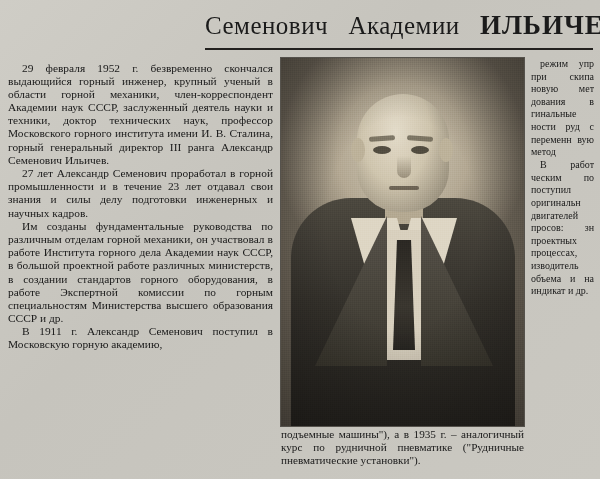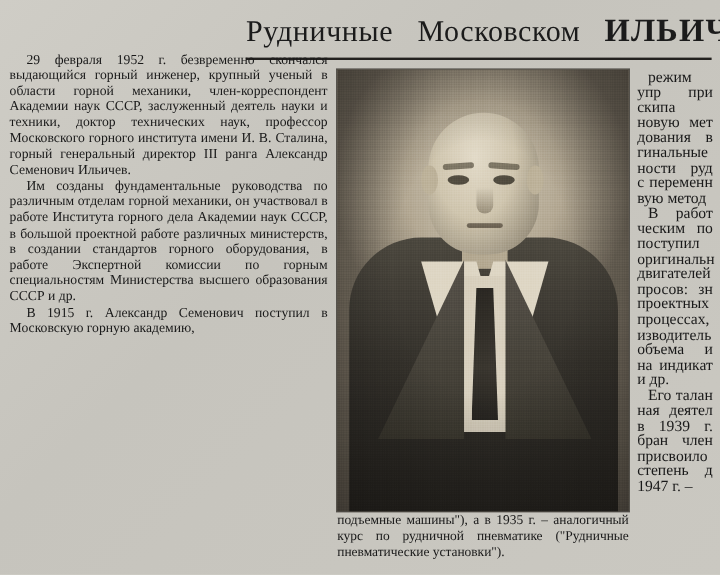--- a/index.html
+++ b/index.html
@@ -57,35 +57,35 @@
     width: 388px;
     height: 1px;
     background: #5c5a55;
     opacity: 0.0;
   }
 
   
   .col-left {
     position: absolute;
     left: 8px;
-    top: 44px;
+    top: 62px;
     width: 265px;
     height: 418px;
     font-size: 11.4px;
     line-height: 13.1px;
     color: #191919;
     text-align: justify;
   }
   .col-right {
     position: absolute;
     left: 531px;
     top: 58px;
     width: 63px;
     height: 418px;
-    font-size: 13px;
+    font-size: 10px;
     line-height: 12.6px;
     color: #191919;
     text-align: justify;
   }
   .col-left p, .col-right p {
     margin: 0 0 0.5px 0;
     text-indent: 14px;
     hyphens: manual;
   }
   .col-right p {
@@ -253,33 +253,34 @@
   .caption p { margin: 0; text-indent: 0; }
 </style>
 </head>
 <body>
 
 <div class="page">
 
   <div class="title-area">
     <div class="title-rule-short"></div>
     <div class="title-text">
-      <span>Рудничные</span>
+      <span>Семенович</span>
       &nbsp;
-      <span>Московском</span>
+      <span>Академии</span>
       &nbsp;
       <span class="sur">ИЛЬИЧЕВ</span>
     </div>
     <div class="title-rule"></div>
   </div>
 
   <div class="col-left">
     <p>29 февраля 1952 г. безвременно скончался выдающийся горный инженер, крупный ученый в области горной механики, член-корреспондент Академии наук СССР, заслуженный деятель науки и техники, доктор технических наук, профессор Московского горного института имени И. В. Сталина, горный генеральный директор III ранга Александр Семенович Ильичев.</p>
+    <p>27 лет Александр Семенович проработал в горной промышленности и в течение 23 лет отдавал свои знания и силы делу подготовки инженерных и научных кадров.</p>
     <p>Им созданы фундаментальные руководства по различным отделам горной механики, он участвовал в работе Института горного дела Академии наук СССР, в большой проектной работе различных министерств, в создании стандартов горного оборудования, в работе Экспертной комиссии по горным специальностям Министерства высшего образования СССР и др.</p>
-    <p>В 1915 г. Александр Семенович поступил в Московскую горную академию,</p>
+    <p>В 1911 г. Александр Семенович поступил в Московскую горную академию,</p>
   </div>
 
   <div class="photo-wrap">
     <div class="photo">
       <div class="torso"></div>
       <div class="neck"></div>
       <div class="collar-l"></div>
       <div class="collar-r"></div>
       <div class="shirt"></div>
       <div class="tie"></div>
@@ -299,16 +300,15 @@
     </div>
   </div>
 
   <div class="caption">
     <p>подъемные машины"), а в 1935 г. – аналогичный курс по рудничной пневматике ("Рудничные пневматические установки").</p>
   </div>
 
   <div class="col-right">
     <p>режим упр при скипа новую мет дования в гинальные ности руд с переменн вую метод</p>
     <p>В работ ческим по поступил оригинальн двигателей просов: зн проектных процессах, изводитель объема и на индикат и др.</p>
-    <p>Его талан ная деятел в 1939 г. бран член присвоило степень д 1947 г. –</p>
   </div>
 
 </div>
 
 </body></html>

